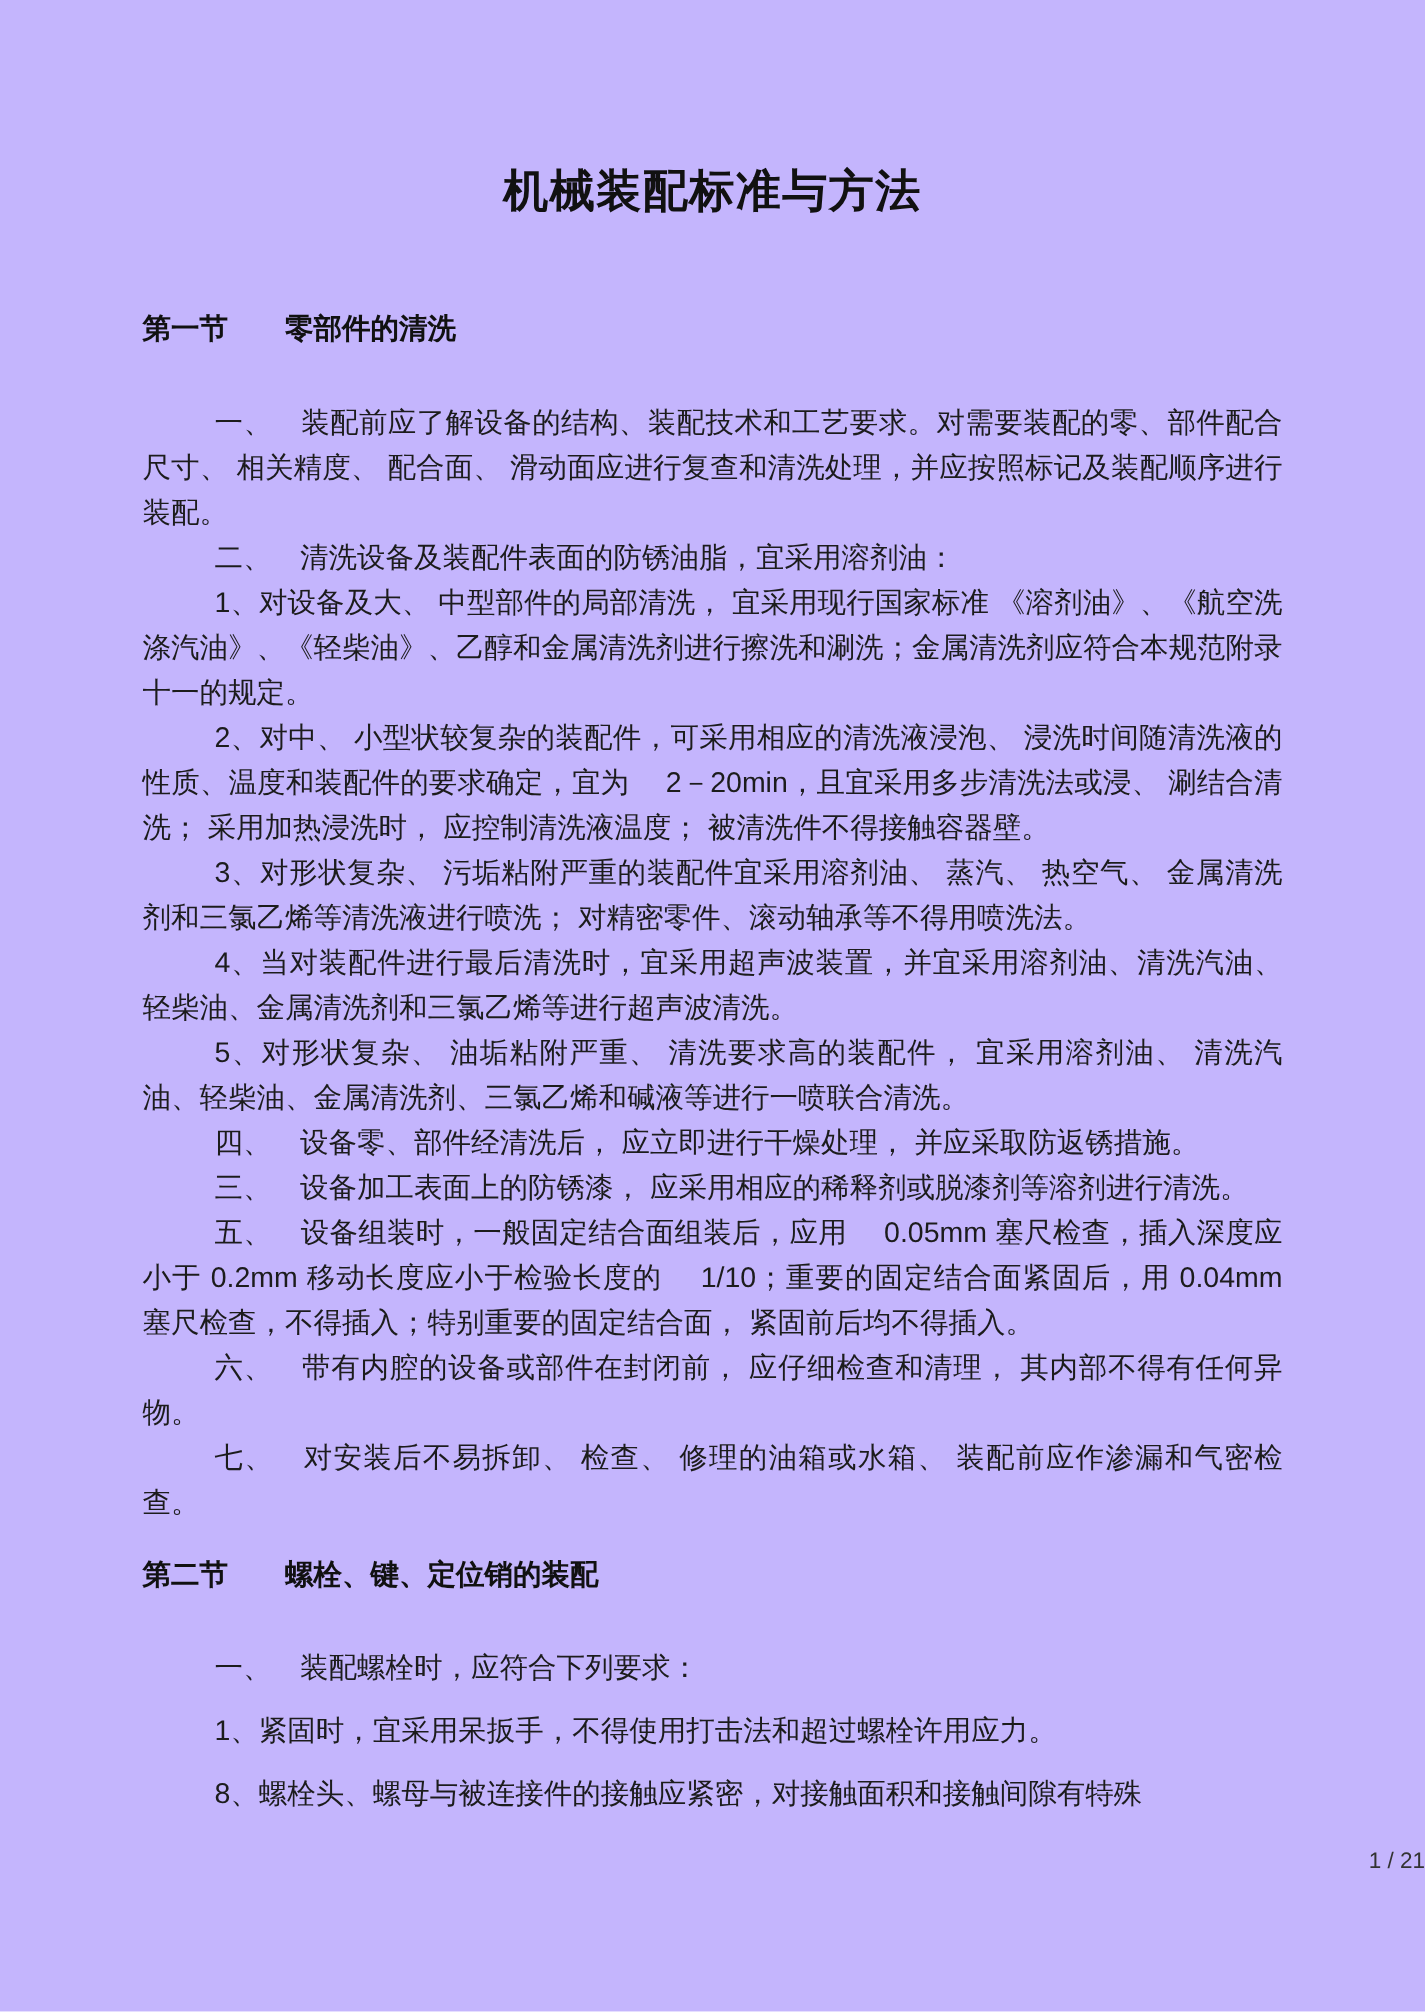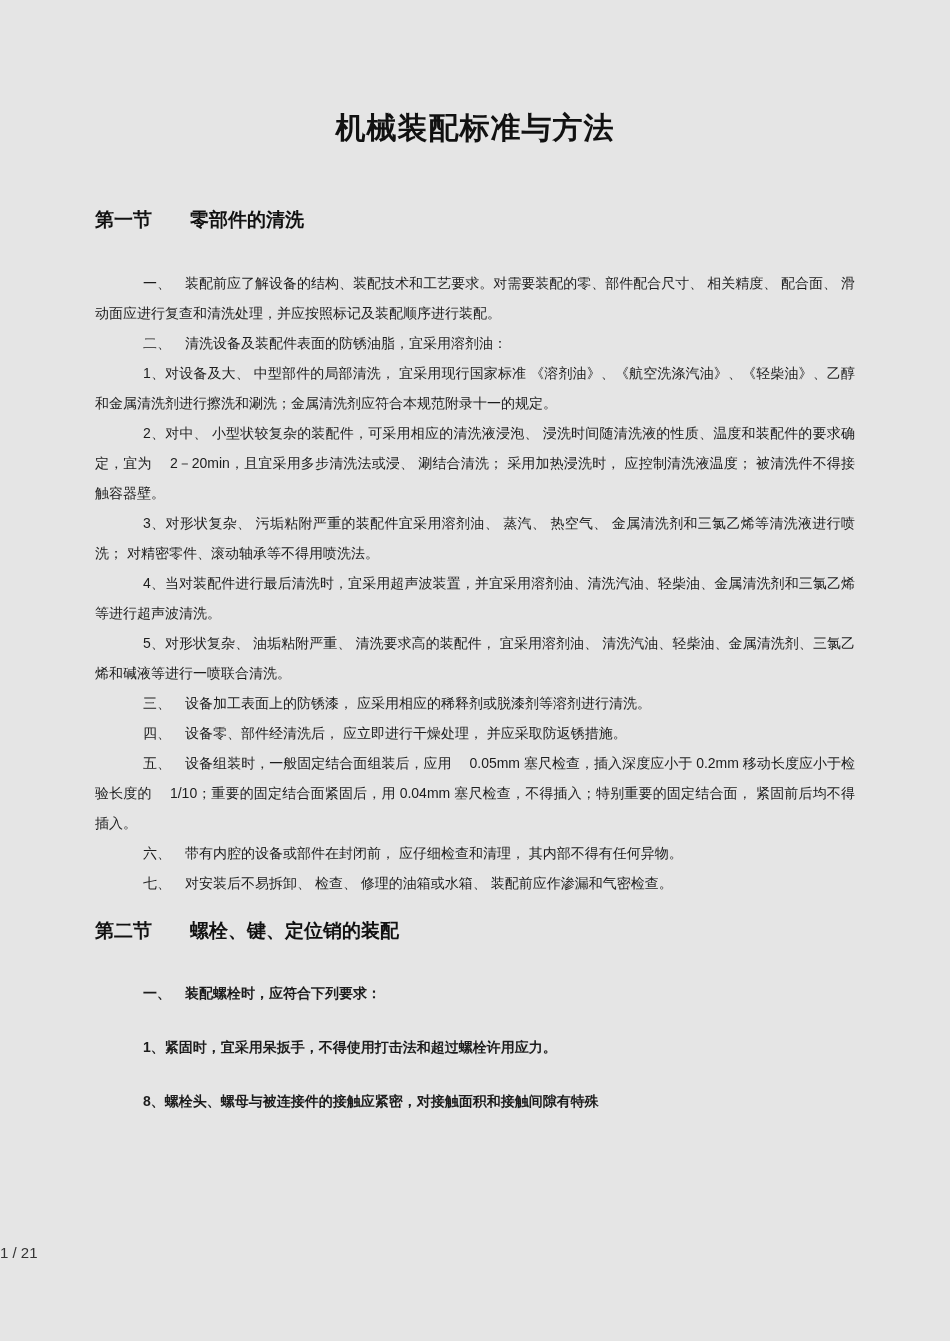--- a/index.html
+++ b/index.html
@@ -5,21 +5,21 @@
   html, body {
     margin: 0;
     padding: 0;
     background: #ffffff;
   }
   .page {
     position: relative;
     width: 950px;
     height: 1341px;
     margin: 0 auto;
-    background: #e5e5e5;
+    background: #c4b5fd;
     box-sizing: border-box;
     padding: 108px 95px 0 95px;
     font-family: "Liberation Sans", "DejaVu Sans", sans-serif;
     color: #1c1c1c;
     overflow: hidden;
   }
   .doc-title {
     margin: 0 0 60px 0;
     text-align: center;
     font-size: 30px;
@@ -35,60 +35,59 @@
     font-weight: bold;
     line-height: 1.4;
     color: #111111;
     white-space: pre-wrap;
   }
   .section-heading.second {
     margin-top: 20px;
   }
   .para {
     margin: 0;
-    font-size: 14px;
+    font-size: 19px;
     line-height: 30px;
     text-indent: 48px;
     text-align: justify;
     white-space: pre-wrap;
     word-break: break-all;
     color: #1c1c1c;
   }
   .para.spaced {
-    margin-top: 24px;
-    font-weight: bold;
+    margin-top: 12px;
   }
   .page-footer {
     position: absolute;
     left: 0;
     right: 0;
-    bottom: 80px;
-    text-align: left;
+    bottom: 92px;
+    text-align: right;
     font-size: 15px;
     color: #333333;
   }
 </style>
 </head>
 <body>
 
 <div class="page">
 
   <h1 class="doc-title">机械装配标准与方法</h1>
 
   <h2 class="section-heading">第一节　　零部件的清洗</h2>
 
   <p class="para">一、　装配前应了解设备的结构、装配技术和工艺要求。对需要装配的零、部件配合尺寸、 相关精度、 配合面、 滑动面应进行复查和清洗处理，并应按照标记及装配顺序进行装配。</p>
   <p class="para">二、　清洗设备及装配件表面的防锈油脂，宜采用溶剂油：</p>
   <p class="para">1、对设备及大、 中型部件的局部清洗， 宜采用现行国家标准 《溶剂油》、《航空洗涤汽油》、《轻柴油》、乙醇和金属清洗剂进行擦洗和涮洗；金属清洗剂应符合本规范附录十一的规定。</p>
   <p class="para">2、对中、 小型状较复杂的装配件，可采用相应的清洗液浸泡、 浸洗时间随清洗液的性质、温度和装配件的要求确定，宜为　 2－20min，且宜采用多步清洗法或浸、 涮结合清洗； 采用加热浸洗时， 应控制清洗液温度； 被清洗件不得接触容器壁。</p>
   <p class="para">3、对形状复杂、 污垢粘附严重的装配件宜采用溶剂油、 蒸汽、 热空气、 金属清洗剂和三氯乙烯等清洗液进行喷洗； 对精密零件、滚动轴承等不得用喷洗法。</p>
   <p class="para">4、当对装配件进行最后清洗时，宜采用超声波装置，并宜采用溶剂油、清洗汽油、轻柴油、金属清洗剂和三氯乙烯等进行超声波清洗。</p>
   <p class="para">5、对形状复杂、 油垢粘附严重、 清洗要求高的装配件， 宜采用溶剂油、 清洗汽油、轻柴油、金属清洗剂、三氯乙烯和碱液等进行一喷联合清洗。</p>
+  <p class="para">四、　设备零、部件经清洗后， 应立即进行干燥处理， 并应采取防返锈措施。</p>
   <p class="para">三、　设备加工表面上的防锈漆， 应采用相应的稀释剂或脱漆剂等溶剂进行清洗。</p>
-  <p class="para">四、　设备零、部件经清洗后， 应立即进行干燥处理， 并应采取防返锈措施。</p>
   <p class="para">五、　设备组装时，一般固定结合面组装后，应用　 0.05mm 塞尺检查，插入深度应小于 0.2mm 移动长度应小于检验长度的　 1/10；重要的固定结合面紧固后，用 0.04mm 塞尺检查，不得插入；特别重要的固定结合面， 紧固前后均不得插入。</p>
   <p class="para">六、　带有内腔的设备或部件在封闭前， 应仔细检查和清理， 其内部不得有任何异物。</p>
   <p class="para">七、　对安装后不易拆卸、 检查、 修理的油箱或水箱、 装配前应作渗漏和气密检查。</p>
 
   <h2 class="section-heading second">第二节　　螺栓、键、定位销的装配</h2>
 
   <p class="para spaced">一、　装配螺栓时，应符合下列要求：</p>
   <p class="para spaced">1、紧固时，宜采用呆扳手，不得使用打击法和超过螺栓许用应力。</p>
   <p class="para spaced">8、螺栓头、螺母与被连接件的接触应紧密，对接触面积和接触间隙有特殊</p>
 

